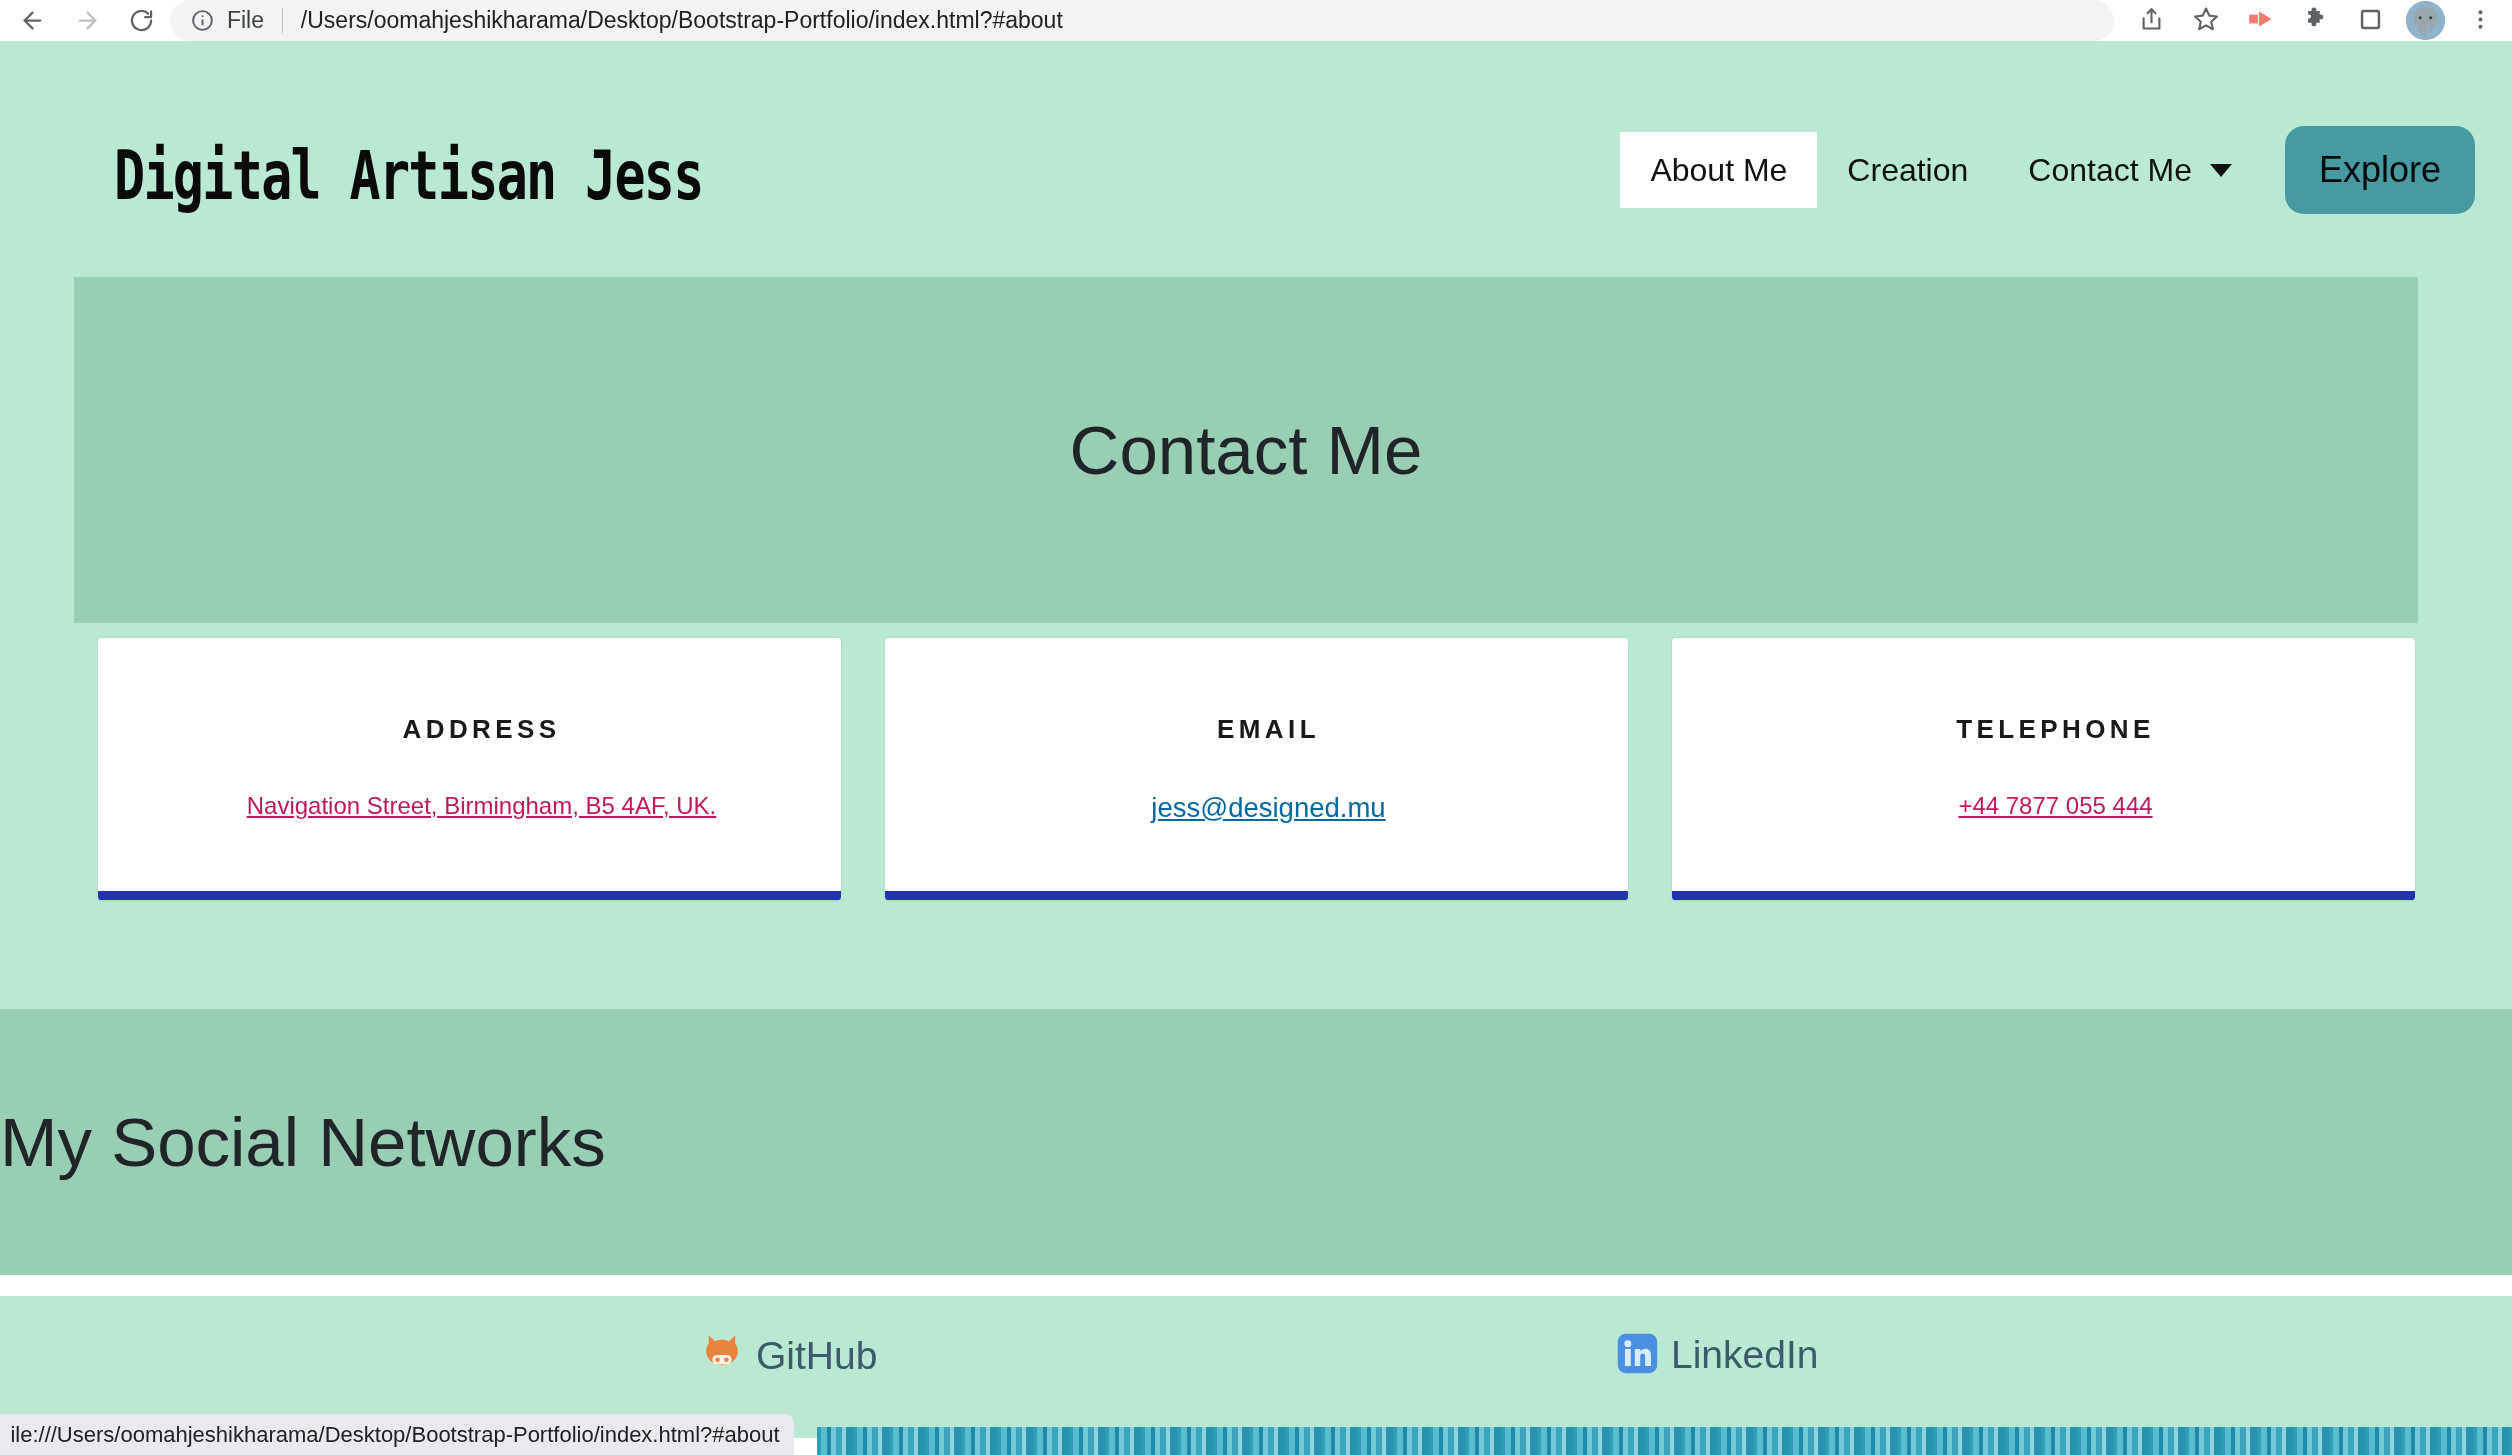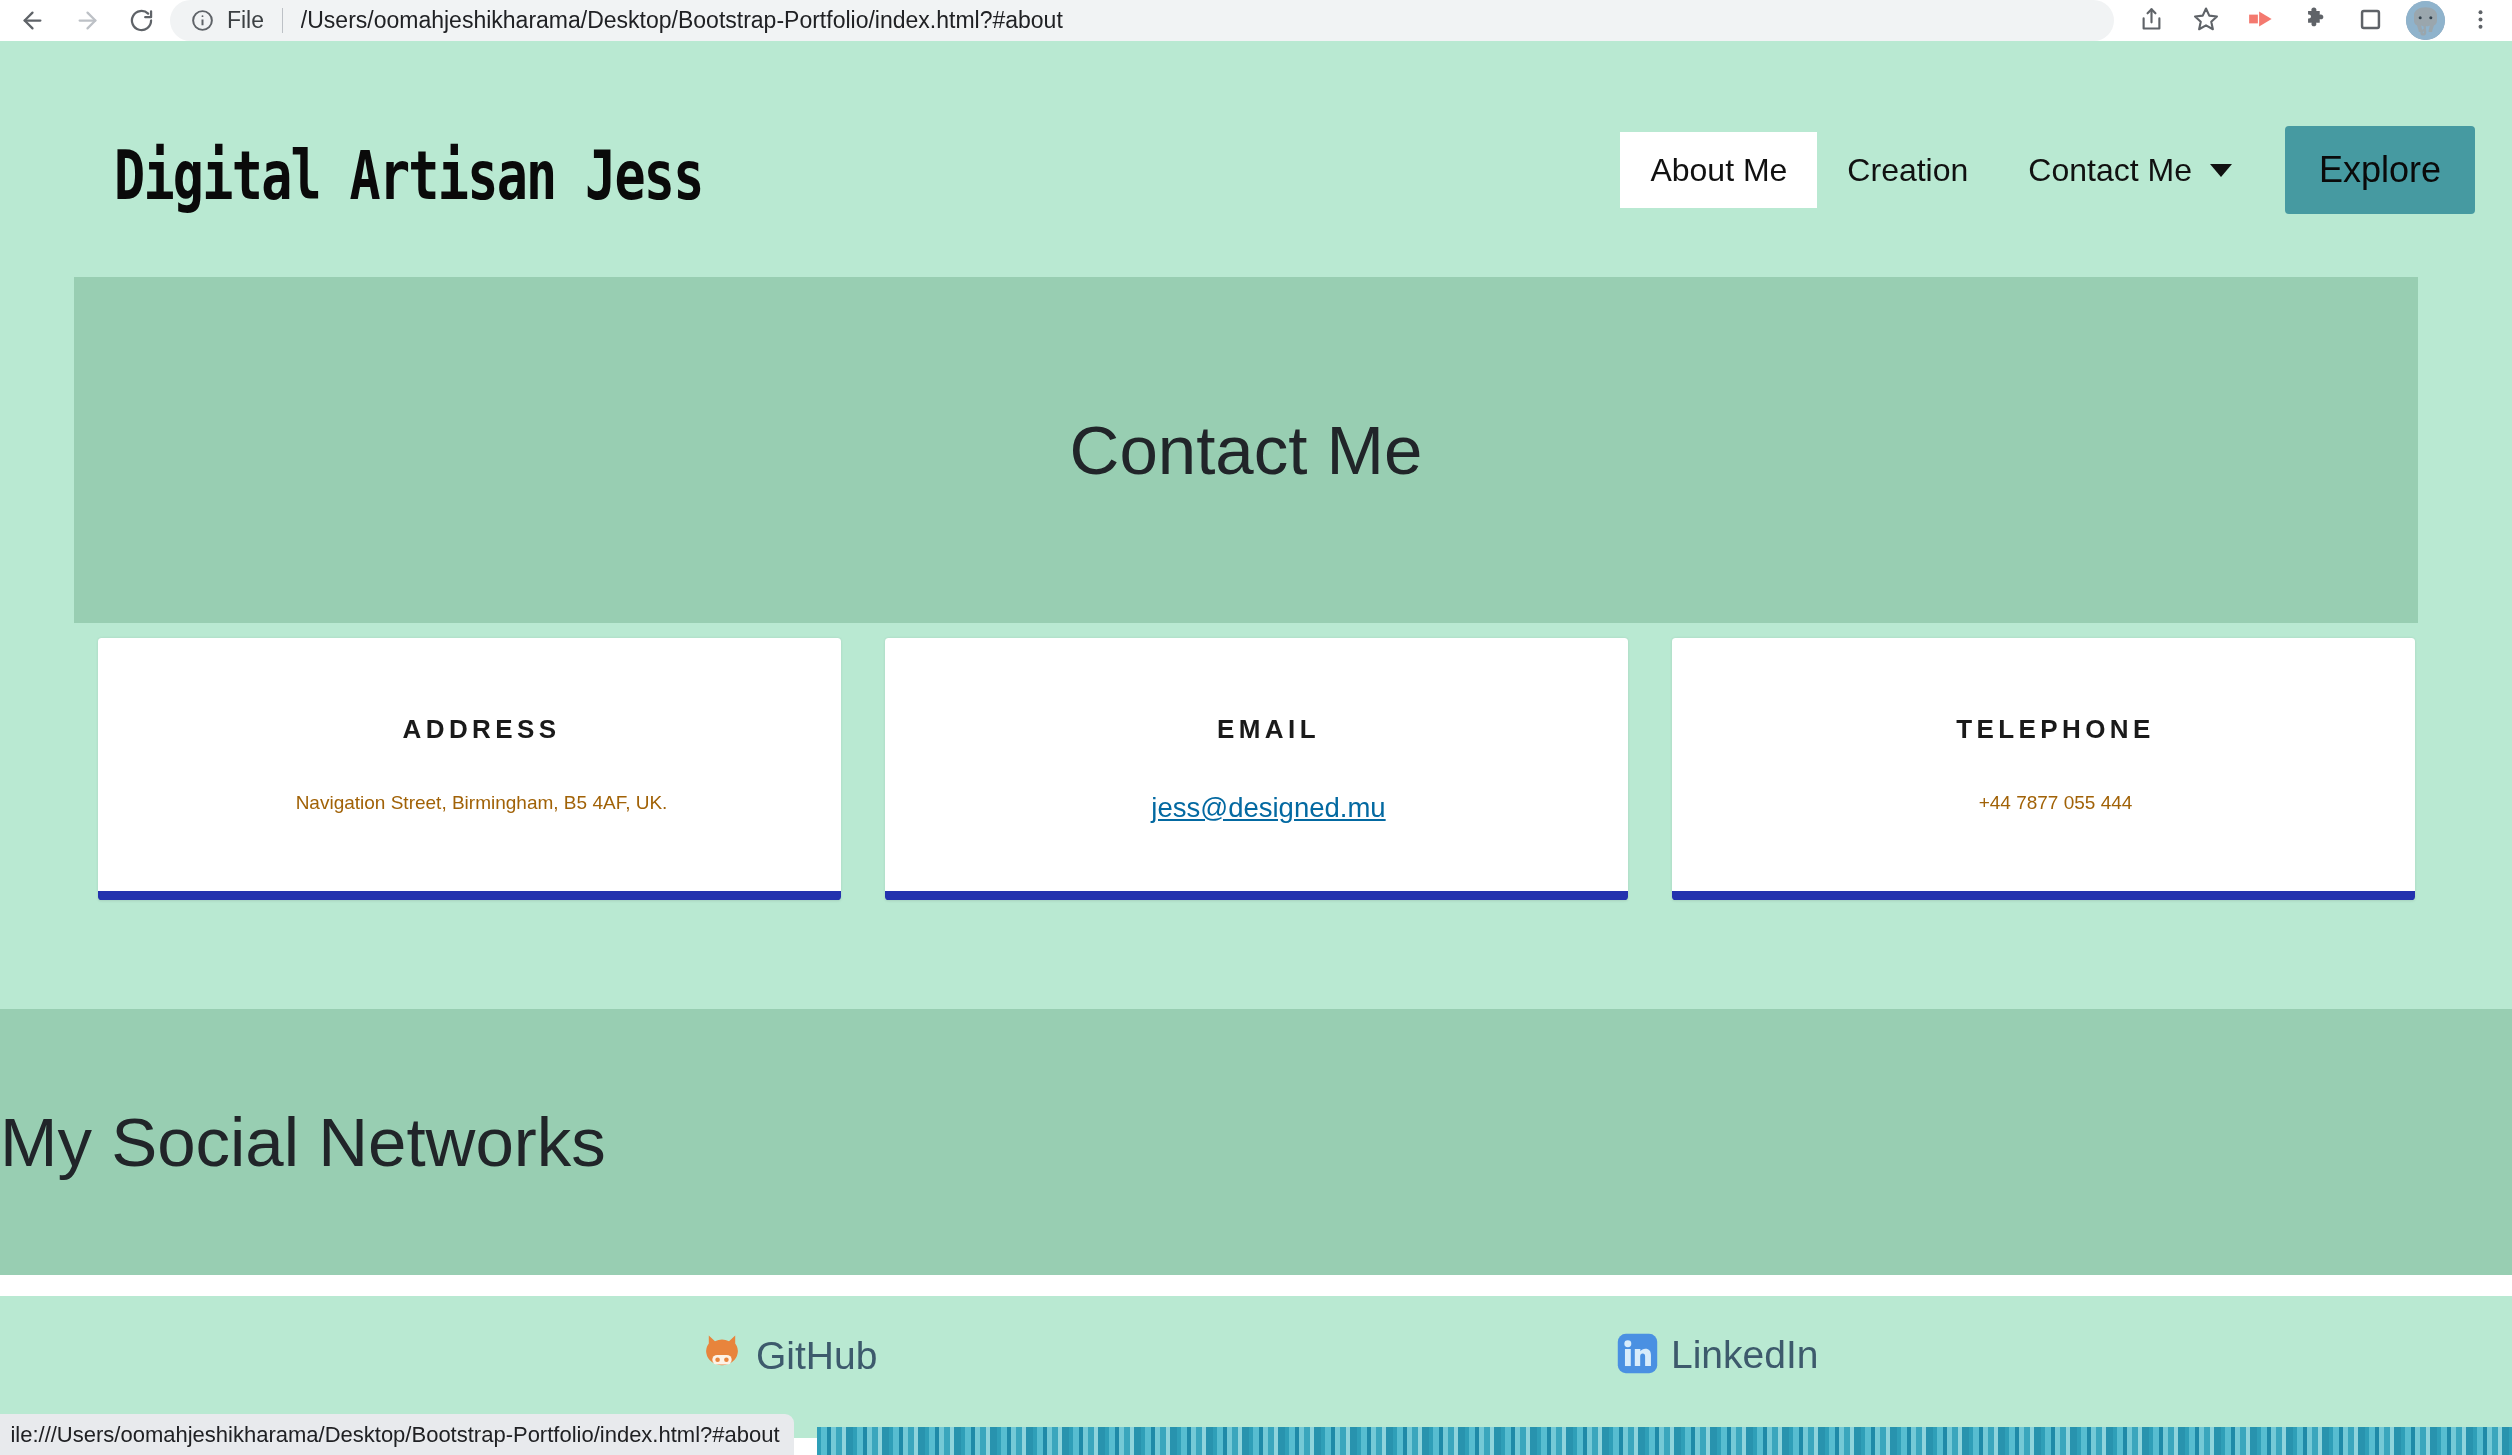--- a/index.html
+++ b/index.html
@@ -145,21 +145,21 @@
     border-top: 13.3px solid #111111;
     display: inline-block;
   }
   .explore-btn {
     margin-left: 23px;
     background: #469aa1;
     color: #0a0a0a;
     font-size: 36px;
     padding: 23px 34px;
     border: none;
-    border-radius: 4px;
+    border-radius: 19px;
     cursor: pointer;
     font-family: inherit;
     white-space: nowrap;
   }
 
   
   .hero {
     position: absolute;
     left: 74px; top: 236px;
     width: 2344px;
@@ -198,22 +198,23 @@
     padding-left: 24px;
   }
   .card-title {
     font-size: 26px;
     font-weight: 700;
     letter-spacing: 4.4px;
     color: #1a1a1a;
   }
   .card-body {
     margin-top: 47px;
-    font-size: 19px;
-    color: #a16207;
+    font-size: 24px;
+    color: #be185d;
+    text-decoration: underline;
   }
   .card-link {
     margin-top: 47px;
     font-size: 27.5px;
     color: #0369a1;
     text-decoration: underline;
     cursor: pointer;
   }
 
   

